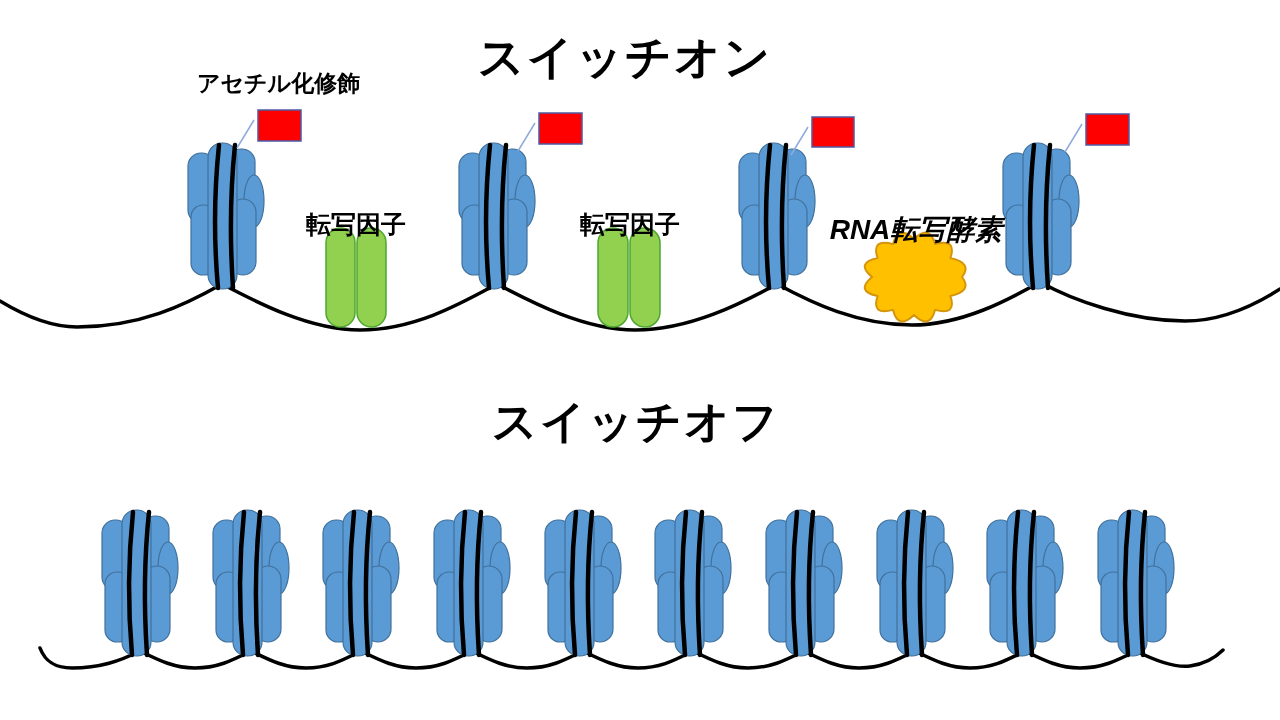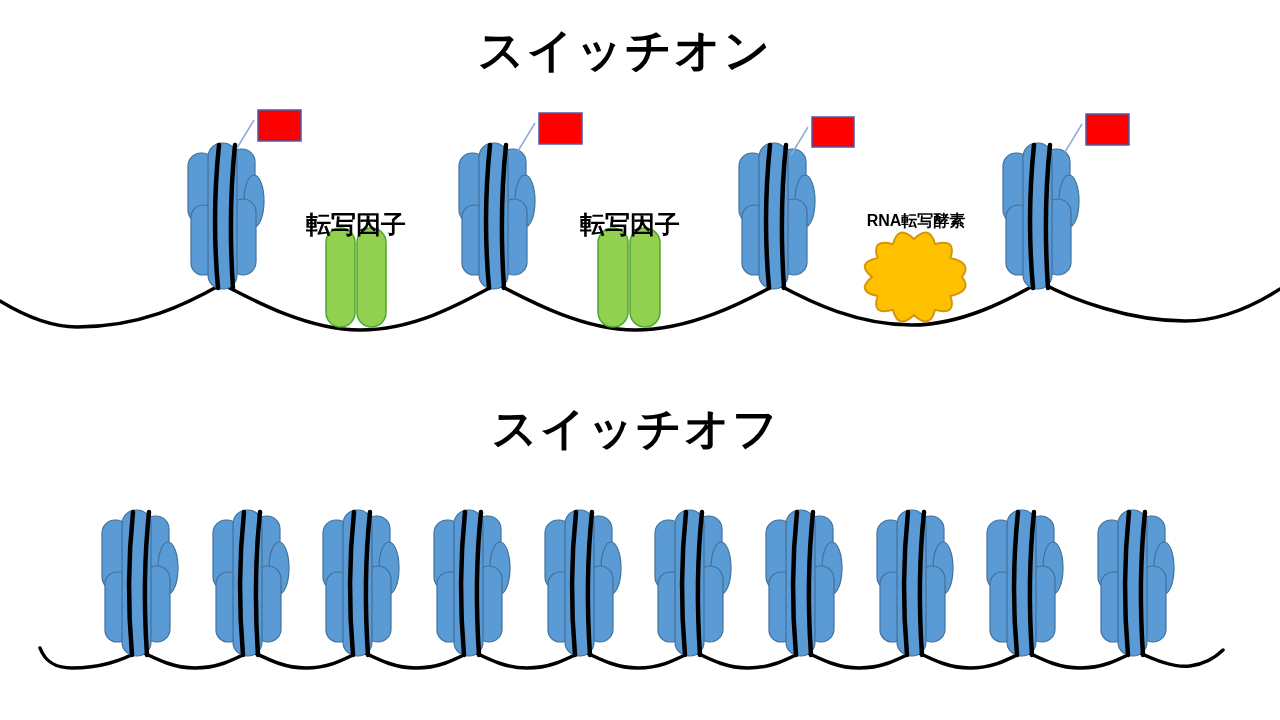--- a/index.html
+++ b/index.html
@@ -9,26 +9,26 @@
     background:#fff;
     overflow:hidden;
     font-family:"Liberation Sans","DejaVu Sans",sans-serif;
     color:#000;
   }
   #diagram-svg{position:absolute;left:0;top:0;}
   .lbl{position:absolute;white-space:nowrap;color:#000;}
   .title{font-size:46px;font-weight:700;letter-spacing:2px;transform:translateX(-50%);}
   .small-lbl{font-size:24px;font-weight:700;}
   .centered{transform:translateX(-50%);margin-top:24px;}
-  #title-on{left:625px;top:20px;}
-  #title-off{left:636px;top:392px;font-size:45px;margin-top:7px;}
+  #title-on{left:625px;top:27px;}
+  #title-off{left:636px;top:392px;font-size:45px;}
   #acetyl-label{left:197px;top:68px;font-size:23px;}
   #tf-label-1{left:356px;top:184px;font-size:25px;}
   #tf-label-2{left:630px;top:184px;font-size:25px;}
-  #rnap-label{left:916px;top:187px;font-size:16px;}
+  #rnap-label{left:916px;top:187px;font-size:28px;font-style:italic;}
 </style>
 </head>
 <body>
 
 <div id="canvas">
 
   <svg id="diagram-svg" width="1280" height="720" viewBox="0 0 1280 720">
     <defs>
       <g id="nucleosome-shape">
         <g fill="#5B9BD5" stroke="#41719C" stroke-width="1.2">
@@ -121,20 +121,21 @@
     <use href="#nucleosome-shape" transform="translate(545,510)"></use>
     <use href="#nucleosome-shape" transform="translate(655,510)"></use>
     <use href="#nucleosome-shape" transform="translate(766,510)"></use>
     <use href="#nucleosome-shape" transform="translate(877,510)"></use>
     <use href="#nucleosome-shape" transform="translate(987,510)"></use>
     <use href="#nucleosome-shape" transform="translate(1098,510)"></use>
   </svg>
 
   <div id="title-on" class="lbl title">スイッチオン</div>
 
+  <div id="acetyl-label" class="lbl small-lbl">アセチル化修飾</div>
 
   <div id="tf-label-1" class="lbl small-lbl centered">転写因子</div>
 
   <div id="tf-label-2" class="lbl small-lbl centered">転写因子</div>
 
   <div id="rnap-label" class="lbl small-lbl centered">RNA転写酵素</div>
 
   <div id="title-off" class="lbl title">スイッチオフ</div>
 </div>
 

